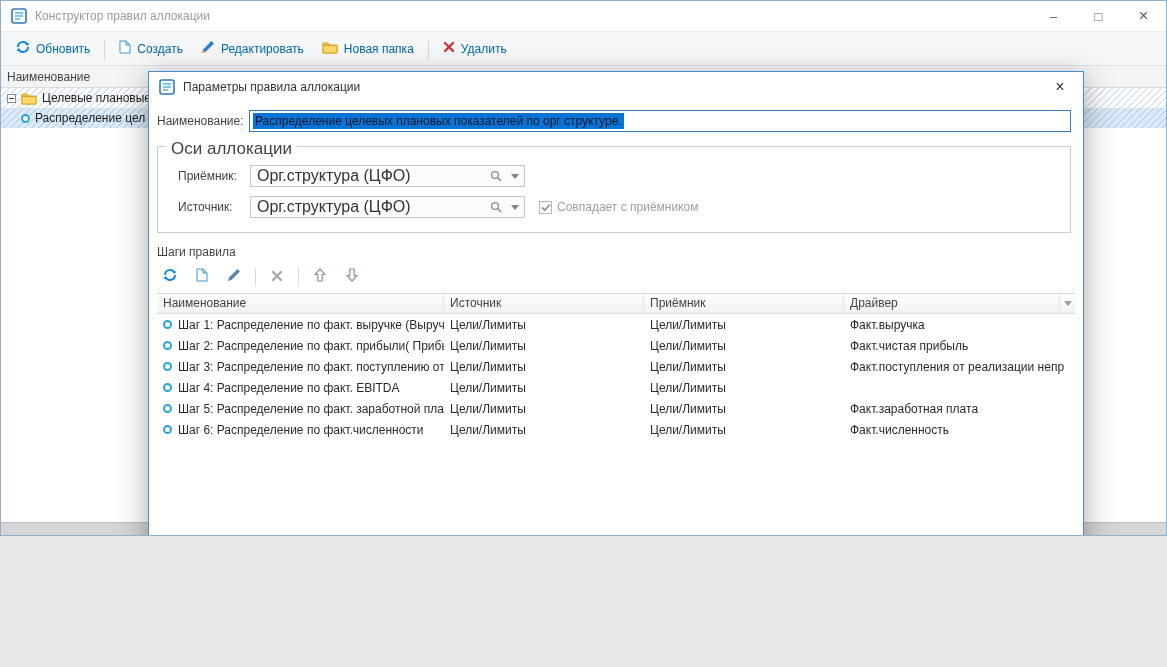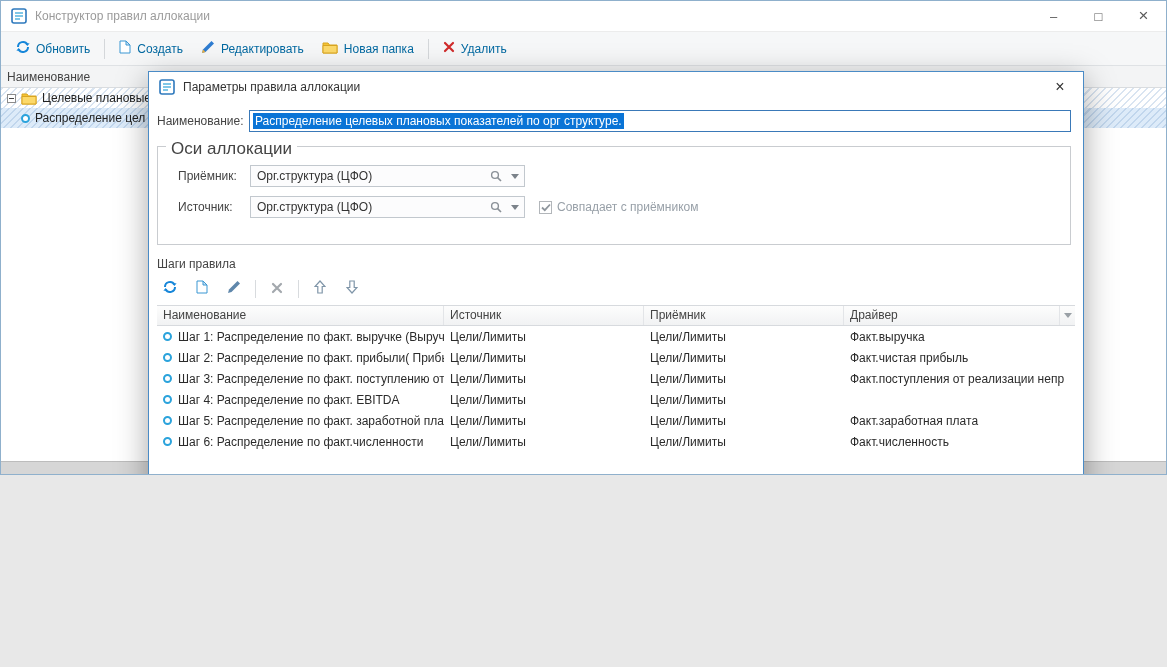--- a/index.html
+++ b/index.html
@@ -1,19 +1,19 @@
 <!DOCTYPE html>
 <html><head>
 <meta charset="utf-8">
 <style>
   * { margin:0; padding:0; box-sizing:border-box; }
   html,body { width:1167px; height:667px; font-family:"Liberation Sans","DejaVu Sans",sans-serif; }
   body { background:#e8e8e8; }
 
-  .window { position:relative; width:1167px; height:475px; background:#ffffff;
+  .window { position:relative; width:1167px; height:536px; background:#ffffff;
             border:1px solid #8fb0cc; overflow:hidden; }
 
   
   .titlebar { height:30px; display:flex; align-items:center; padding:0 0 0 10px; background:#ffffff; }
   .app-icon { width:16px; height:16px; margin-right:8px; flex:0 0 auto; }
   .titlebar-text { font-size:12px; color:#9b9b9b; }
   .win-controls { margin-left:auto; display:flex; height:30px; }
   .win-btn { width:45px; height:30px; display:flex; align-items:center; justify-content:center;
              font-size:13px; color:#5a5a5a; cursor:default; }
 
@@ -47,30 +47,30 @@
   .dlg-titlebar { height:30px; display:flex; align-items:center; padding:0 8px 0 10px; }
   .dlg-title { font-size:12px; color:#333; margin-left:8px; }
   .dlg-close { margin-left:auto; width:30px; height:26px; display:flex; align-items:center; justify-content:center;
                font-size:16px; color:#333; }
 
   .name-row { display:flex; align-items:center; padding:8px 12px 6px 8px; }
   .fld-label { font-size:12px; color:#444; }
   .name-row .fld-label { width:92px; flex:0 0 auto; }
   .textbox { flex:1; height:22px; border:1px solid #3a79b8; background:#fff; display:flex;
              align-items:center; padding:0 3px; overflow:hidden; }
-  .sel-text { background:#0a74d6; color:#ffffff; font-size:12px; padding:1px 2px; white-space:nowrap; }
+  .sel-text { background:#0a74d6; color:#0f172a; font-size:12px; padding:1px 2px; white-space:nowrap; }
 
   .groupbox { margin:8px 12px 0 8px; border:1px solid #c9ccd0; position:relative; padding:18px 12px 14px 20px; }
   .gb-legend { position:absolute; top:-8px; left:8px; background:#fff; padding:0 5px; font-size:17px; color:#444; }
   .gb-row { display:flex; align-items:center; margin-bottom:9px; }
-  .gb-row:last-child { margin-bottom:12px; }
+  .gb-row:last-child { margin-bottom:0; }
   .gb-row .fld-label { width:72px; flex:0 0 auto; }
 
   .combo { width:275px; height:22px; border:1px solid #c2c8ce; background:#fcfcfd; display:flex; align-items:center; }
-  .combo-text { flex:1; font-size:12px; color:#333; padding:0 6px; white-space:nowrap; overflow:hidden; }
+  .combo-text { flex:1; font-size:16px; color:#333; padding:0 6px; white-space:nowrap; overflow:hidden; }
   .combo-search { width:20px; display:flex; justify-content:center; align-items:center; }
   .combo-arrow { width:18px; height:100%; display:flex; align-items:center; justify-content:center; }
   .tri-down { width:0; height:0; border-left:4px solid transparent; border-right:4px solid transparent;
               border-top:5px solid #7b828a; }
 
   .checkbox-wrap { display:flex; align-items:center; margin-left:14px; }
   .checkbox { width:13px; height:13px; border:1px solid #b2b6ba; background:#fff; display:flex;
               align-items:center; justify-content:center; margin-right:5px; flex:0 0 auto; }
   .checkbox-label { font-size:12px; color:#98a0a8; }
 

